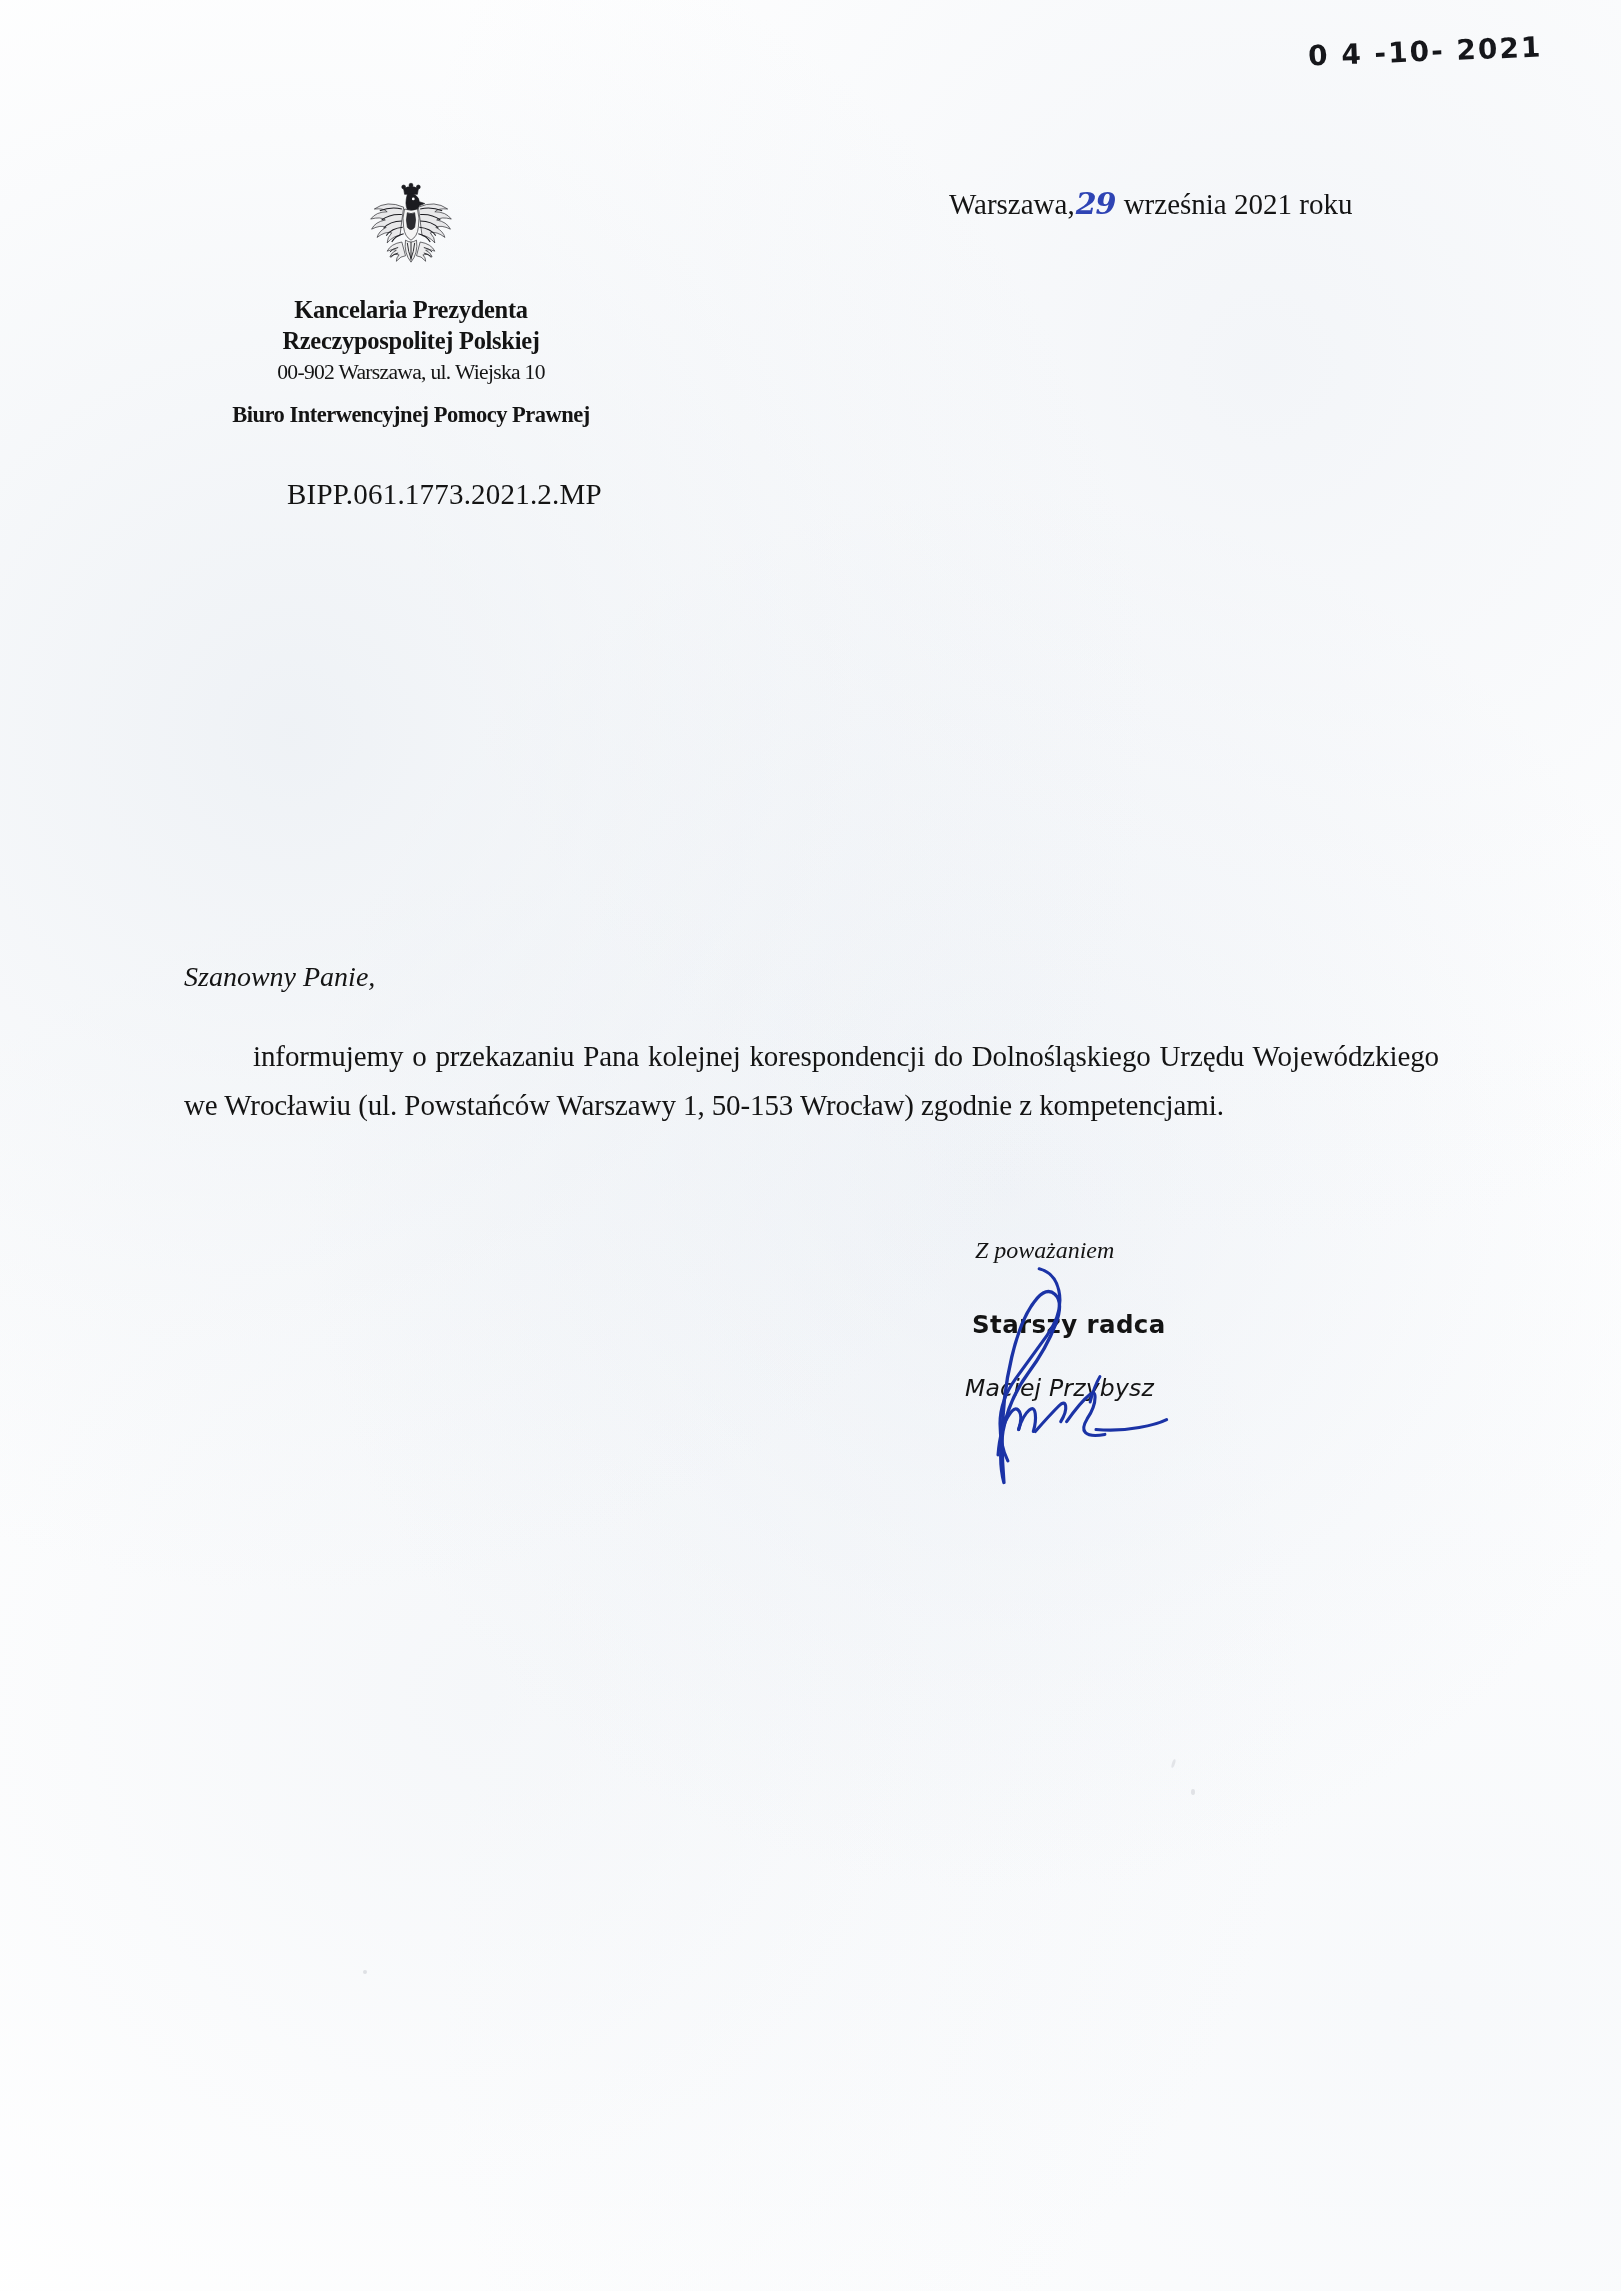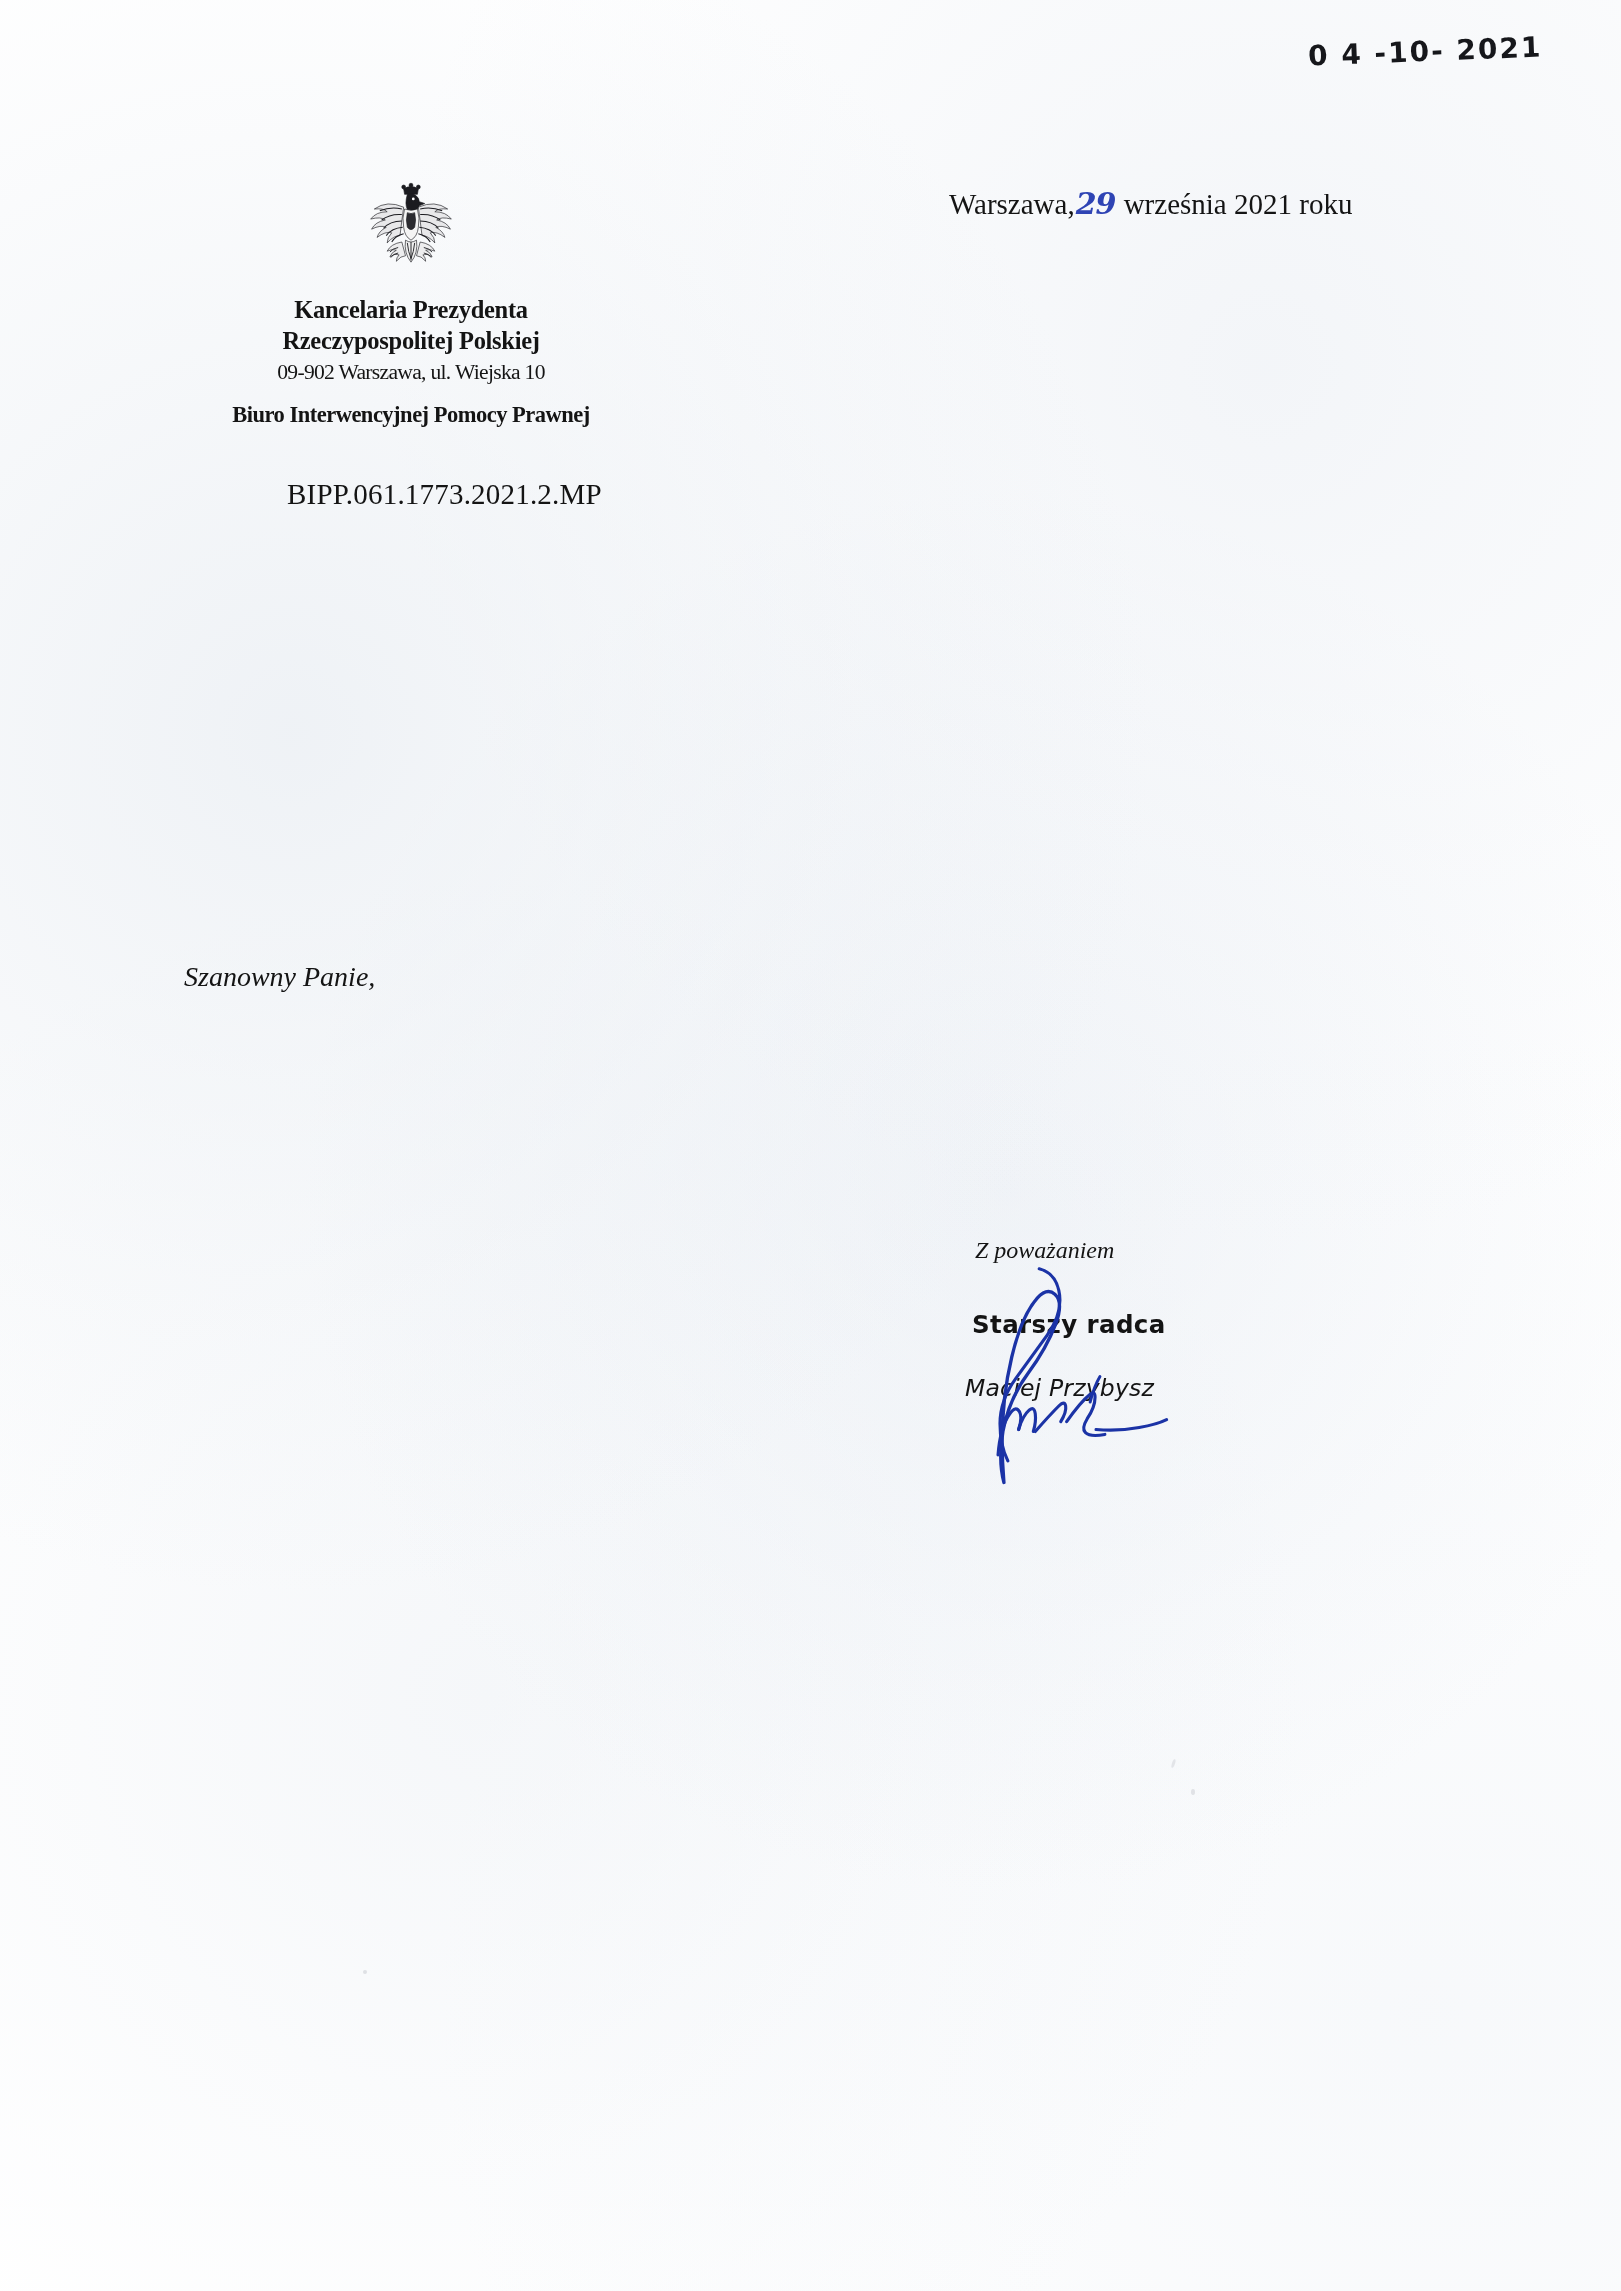--- a/index.html
+++ b/index.html
@@ -245,33 +245,34 @@
           <path d="M46 78 q-6 1 -9 5"></path>
           <path d="M46 84 q-6 1 -8 5"></path>
           <path d="M74 78 q6 1 9 5"></path>
           <path d="M74 84 q6 1 8 5"></path>
         </g>
       </g>
     </svg>
 
     <div class="lh-line1">Kancelaria Prezydenta</div>
     <div class="lh-line2">Rzeczypospolitej Polskiej</div>
-    <div class="lh-addr">09-902 Warszawa, ul. Wiejska 10</div>
+    <div class="lh-addr">00-902 Warszawa, ul. Wiejska 10</div>
     <div class="lh-dept">Biuro Interwencyjnej Pomocy Prawnej</div>
   </div>
 
   <div class="refno">BIPP.061.1773.2021.2.MP</div>
 
   <div class="placedate">
     <span>Warszawa,</span><span class="handdate">29</span> <span>września 2021 roku</span>
   </div>
 
 
   <div class="salutation">Szanowny Panie,</div>
 
+  <div class="body-text">informujemy o przekazaniu Pana kolejnej korespondencji do Dolnośląskiego Urzędu Wojewódzkiego we Wrocławiu (ul. Powstańców Warszawy 1, 50-153 Wrocław) zgodnie z kompetencjami.</div>
 
   <div class="closing">Z poważaniem</div>
   <div class="sig-title">Starszy radca</div>
   <div class="sig-name">Maciej Przybysz</div>
 
   <svg class="signature-svg" viewBox="0 0 420 300">
     <g fill="none" stroke="#1b33a6" stroke-linecap="round" stroke-linejoin="round">
 
       <path d="M64 278 q-6 -70 8 -128 q10 -42 26 -60 q10 -11 18 -4 q9 8 1 30 q-10 26 -28 50 q-20 27 -26 60 q-5 30 1 52" stroke-width="3.4"></path>
       <path d="M100 60 q16 4 20 22 q5 22 -12 46 q-16 22 -32 44 q-16 22 -16 46 q0 22 8 38" stroke-width="3.2"></path>

